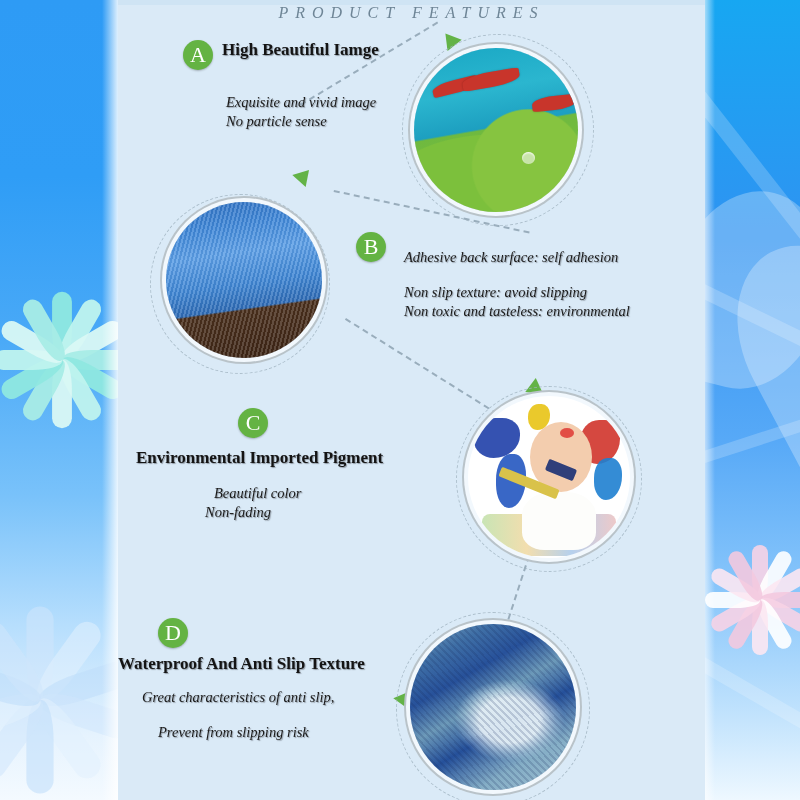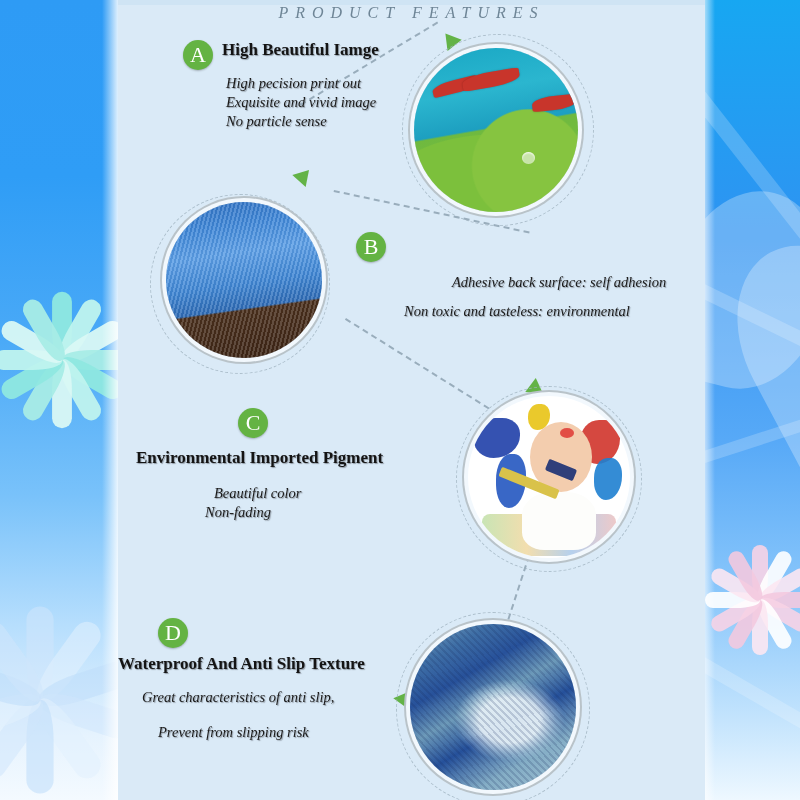--- a/index.html
+++ b/index.html
@@ -169,37 +169,37 @@
     <div class="dashline" style="left:412px;top:556px;width:118px;transform:rotate(108deg);"></div>
     <div class="dashline" style="left:300px;top:726px;width:78px;transform:rotate(-17deg);"></div>
 
     <div class="arrow" style="left:323px;top:32px;transform:rotate(-38deg);"></div>
     <div class="arrow" style="left:177px;top:168px;transform:rotate(42deg);"></div>
     <div class="arrow" style="left:408px;top:378px;transform:rotate(6deg);"></div>
     <div class="arrow" style="left:278px;top:690px;transform:rotate(36deg);"></div>
 
     <div class="badge" style="left:65px;top:40px;">A</div>
     <div class="heading" style="left:104px;top:40px;">High Beautiful Iamge</div>
-    <div class="desc" style="left:108px;top:74px;">High pecision print out</div>
     <div class="desc" style="left:108px;top:93px;">Exquisite and vivid image</div>
     <div class="desc" style="left:108px;top:112px;">No particle sense</div>
 
     <div class="dashring" style="left:284px;top:34px;width:190px;height:190px;"></div>
     <div class="photo ph-a" style="left:296px;top:48px;width:164px;height:164px;">
       <div class="koi" style="left:18px;top:32px;width:46px;height:13px;transform:rotate(-14deg);"></div>
       <div class="koi" style="left:48px;top:24px;width:58px;height:15px;transform:rotate(-10deg);"></div>
       <div class="koi" style="left:118px;top:48px;width:44px;height:14px;transform:rotate(-6deg);"></div>
       <div class="drop" style="left:108px;top:104px;width:13px;height:12px;"></div>
     </div>
 
     <div class="dashring" style="left:32px;top:194px;width:178px;height:178px;"></div>
     <div class="photo ph-b" style="left:48px;top:202px;width:156px;height:156px;"></div>
 
     <div class="badge" style="left:238px;top:232px;">B</div>
-    <div class="desc" style="left:286px;top:273px;margin-left:48px;">Adhesive back surface: self adhesion</div>
+    <div class="desc" style="left:286px;top:248px;">Adhesive back surface: self adhesion</div>
+    <div class="desc" style="left:286px;top:283px;">Non slip texture: avoid slipping</div>
     <div class="desc" style="left:286px;top:302px;">Non toxic and tasteless: environmental</div>
 
     <div class="badge" style="left:120px;top:408px;">C</div>
     <div class="heading" style="left:18px;top:448px;">Environmental Imported Pigment</div>
     <div class="desc" style="left:96px;top:484px;">Beautiful color</div>
     <div class="desc" style="left:87px;top:503px;">Non-fading</div>
 
     <div class="dashring" style="left:338px;top:386px;width:184px;height:184px;"></div>
     <div class="photo ph-c" style="left:350px;top:396px;width:162px;height:162px;">
       <div class="splat" style="left:6px;top:22px;width:46px;height:40px;background:#1f3fa8;"></div>

